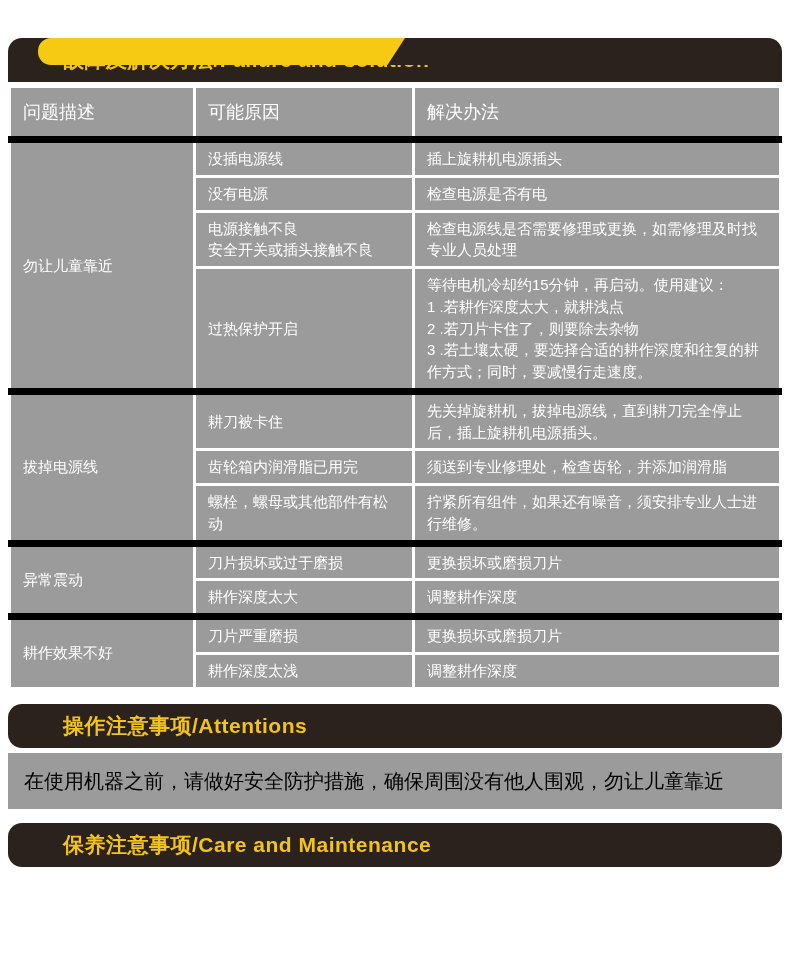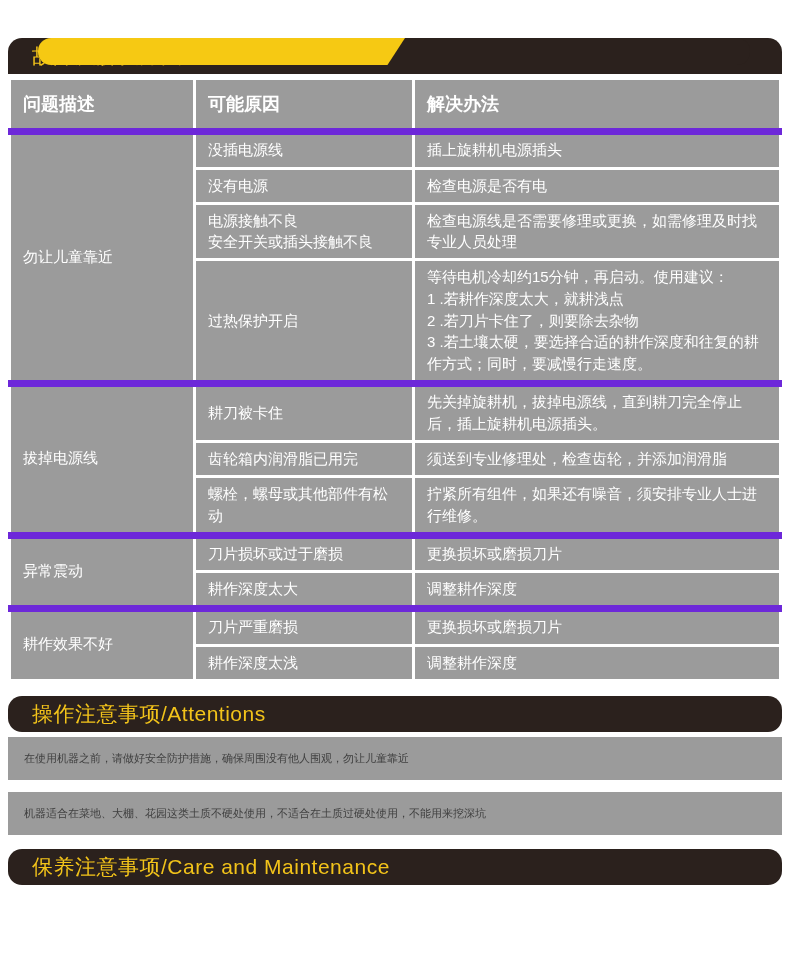--- a/index.html
+++ b/index.html
@@ -25,26 +25,26 @@
     width: 387px; height: 100%;
     background: #f6c913;
     transform: skewX(-33deg);
     transform-origin: 0 0;
   }
 
   
   .sec { margin: 0 8px; }
   .sec-failure { margin-top: 38px; }
   .sec-title {
-    height: 36px;
+    height: 44px;
     background: #2b211d;
     display: flex; align-items: center;
-    padding-left: 24px;
+    padding-left: 55px;
     color: #f2c31a;
-    font-size: 21px; font-weight: normal;
+    font-size: 21px; font-weight: bold;
     letter-spacing: 0.5px;
   }
   .round-top { border-radius: 14px 14px 0 0; }
   .round-all { border-radius: 14px; }
 
   
   table.failure {
     width: 100%;
     border-collapse: collapse;
     margin-top: 3px;
@@ -54,34 +54,34 @@
     color: #ffffff;
     border: 3px solid #ffffff;
     text-align: left;
     vertical-align: middle;
     padding: 5px 12px;
     font-size: 15px;
     line-height: 1.45;
     white-space: pre-line;
   }
   table.failure th {
-    font-size: 18px; font-weight: bold;
+    font-size: 18px; font-weight: normal;
     padding: 11px 12px;
   }
   table.failure th.col-problem { width: 185px; }
   table.failure th.col-cause   { width: 219px; }
-  table.failure tr.group-start td { border-top: 7px solid #6d28d9; font-family: Liberation Serif, serif; }
+  table.failure tr.group-start td { border-top: 7px solid #000000; }
   td.problem-cell { font-size: 15px; }
 
   
   .sec-notices { margin-top: 14px; }
   .notice-row {
     background: #9b9b9b;
-    color: #404040;
-    font-size: 11px;
+    color: #000000;
+    font-size: 20px;
     line-height: 1.4;
     padding: 14px 16px;
     margin-top: 5px;
   }
   .notice-row + .notice-row { margin-top: 12px; }
 </style>
 </head>
 <body>
 
 <div class="page">
@@ -158,21 +158,20 @@
         </tbody>
     </table>
   </div>
 
   <div class="sec sec-notices">
     <div class="sec-title round-all">
       <span>操作注意事项/Attentions</span>
     </div>
     <div>
         <div class="notice-row">在使用机器之前，请做好安全防护措施，确保周围没有他人围观，勿让儿童靠近</div>
-        <div class="notice-row">机器适合在菜地、大棚、花园这类土质不硬处使用，不适合在土质过硬处使用，不能用来挖深坑</div>
       </div>
   </div>
 
   <div class="sec sec-notices">
     <div class="sec-title round-all">
       <span>保养注意事项/Care and Maintenance</span>
     </div>
 
   </div>
 

